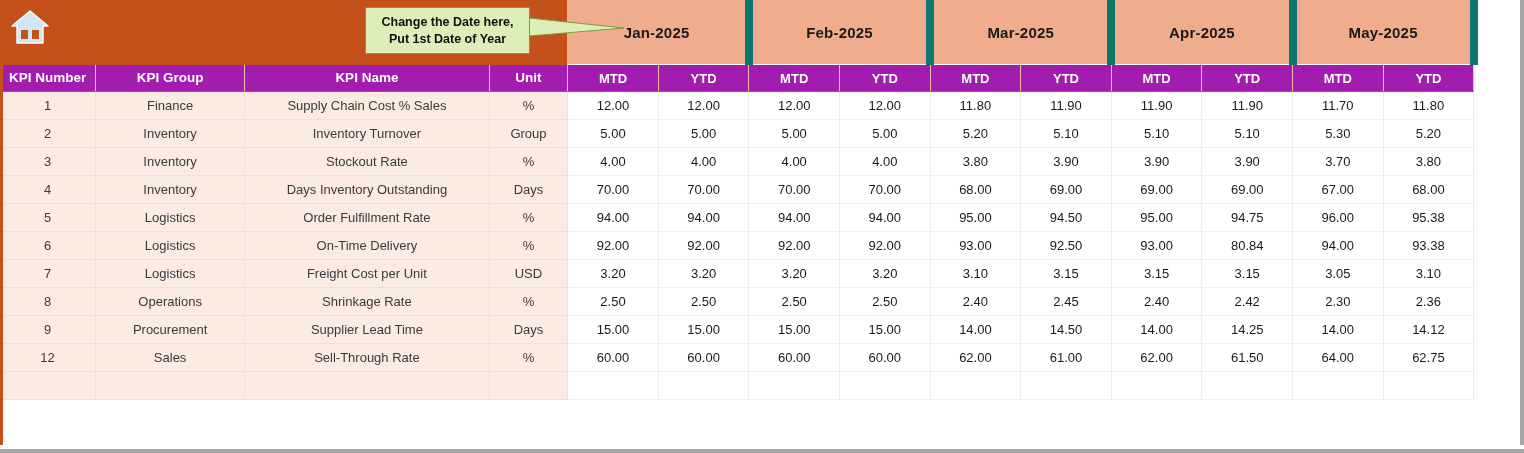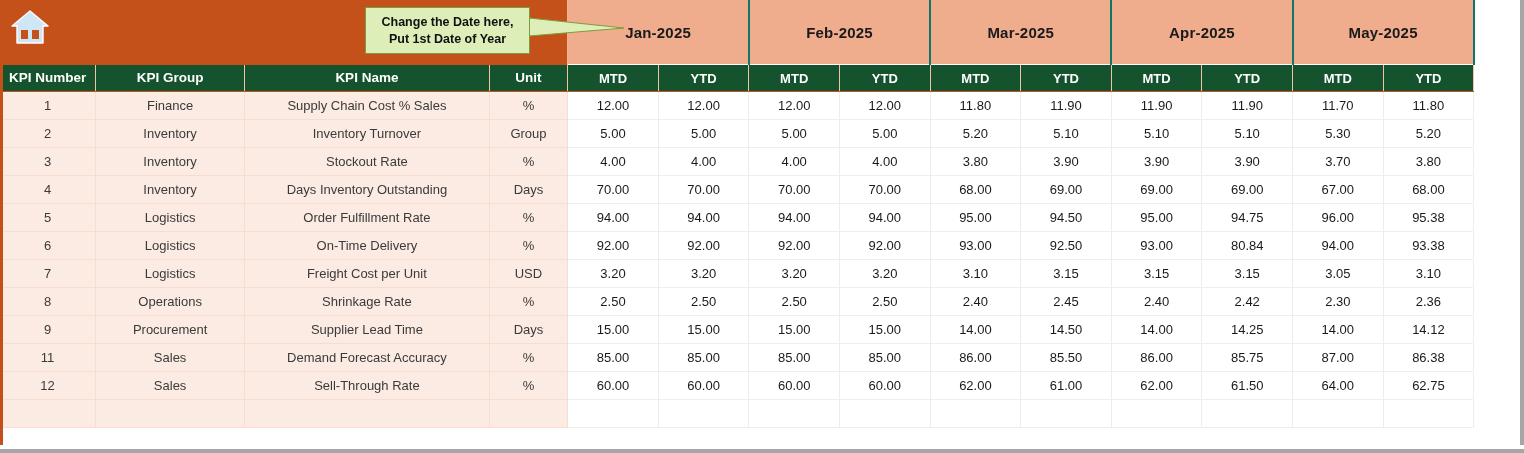--- a/index.html
+++ b/index.html
@@ -47,28 +47,28 @@
   }
 
   .month-head {
     background: #EFAD8E;
     color: #1a1a1a;
     font-size: 15px;
     font-weight: bold;
     text-align: center;
     vertical-align: middle;
     height: 62px;
-    border-right: 2px solid #0f766e;
+    border-right: 8px solid #0f766e;
     border-bottom: 1px solid #ffffff;
     letter-spacing: .2px;
   }
 
   
   .colhead {
-    background: #14532d;
+    background: #a21caf;
     color: #ffffff;
     font-size: 13.5px;
     font-weight: bold;
     text-align: center;
     vertical-align: middle;
     height: 24px;
     border-right: 1px solid #F3C3A8;
     border-bottom: 1px solid #C4501A;
     white-space: nowrap;
   }
@@ -370,37 +370,20 @@
           <td class="num monthend">15.00</td>
           <td class="num">14.00</td>
           <td class="num monthend">14.50</td>
           <td class="num">14.00</td>
           <td class="num monthend">14.25</td>
           <td class="num">14.00</td>
           <td class="num monthend">14.12</td>
           <td class="pad"></td>
         </tr>
         <tr>
-          <td class="lbl">11</td>
-          <td class="lbl">Sales</td>
-          <td class="lbl">Demand Forecast Accuracy</td>
-          <td class="lbl">%</td>
-          <td class="num">85.00</td>
-          <td class="num monthend">85.00</td>
-          <td class="num">85.00</td>
-          <td class="num monthend">85.00</td>
-          <td class="num">86.00</td>
-          <td class="num monthend">85.50</td>
-          <td class="num">86.00</td>
-          <td class="num monthend">85.75</td>
-          <td class="num">87.00</td>
-          <td class="num monthend">86.38</td>
-          <td class="pad"></td>
-        </tr>
-        <tr>
           <td class="lbl">12</td>
           <td class="lbl">Sales</td>
           <td class="lbl">Sell-Through Rate</td>
           <td class="lbl">%</td>
           <td class="num">60.00</td>
           <td class="num monthend">60.00</td>
           <td class="num">60.00</td>
           <td class="num monthend">60.00</td>
           <td class="num">62.00</td>
           <td class="num monthend">61.00</td>

